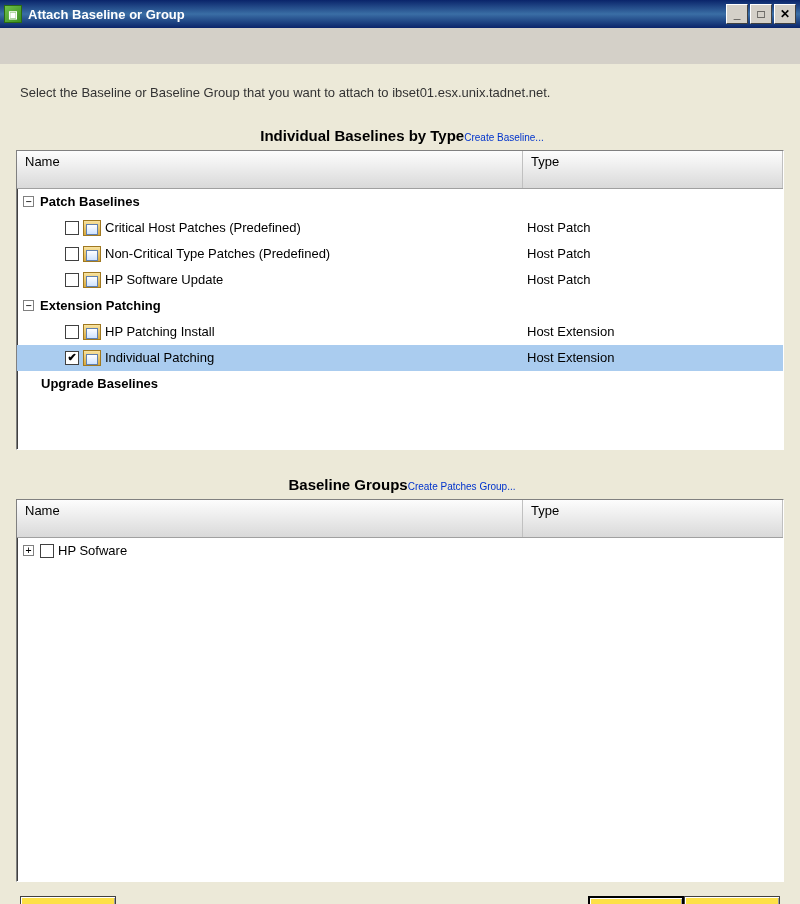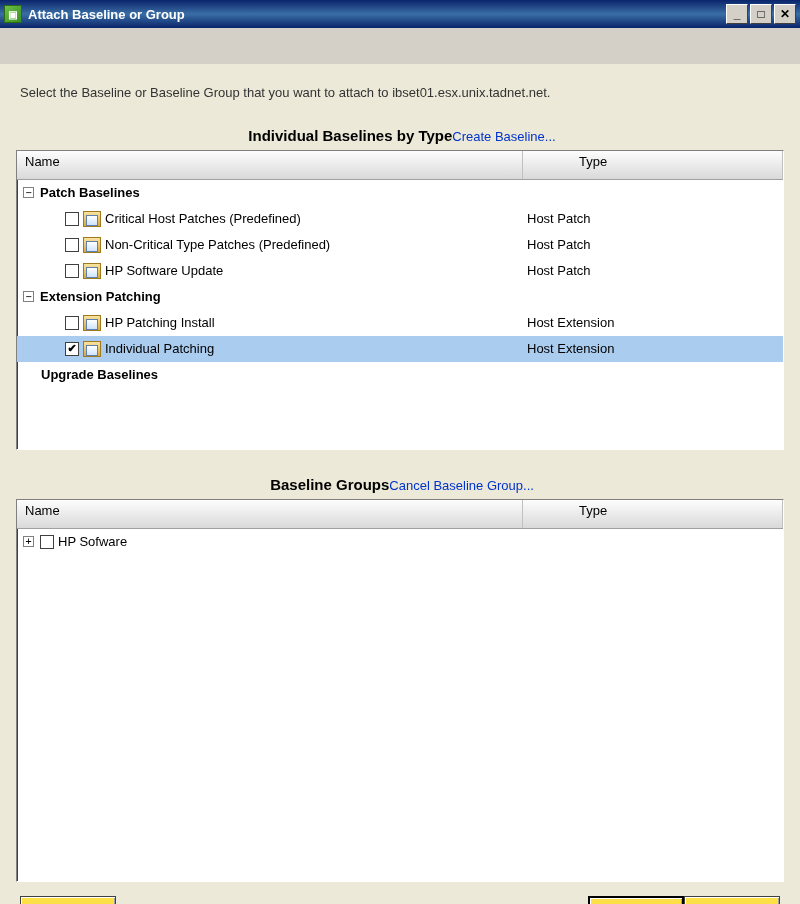--- a/index.html
+++ b/index.html
@@ -50,38 +50,37 @@
     display:flex;
     flex-direction:column;
     margin-top:36px;
   }
   .instruction { color:#333; margin: 10px 0 20px 4px; line-height:1.45; }
   .section-header {
     display:flex; justify-content:center; align-items:baseline;
     margin: 4px 0 6px 4px;
   }
   .section-title { font-weight:bold; font-size:15px; }
-  .link { color:#0033cc; cursor:pointer; font-size:13px; }
+  .link { color:#0033cc; cursor:pointer; font-size:10px; }
   .tree-panel {
     background:#fff;
     border:1px solid #808080;
     border-right-color:#fff;
     border-bottom-color:#fff;
     box-shadow: inset 1px 1px 0 #404040;
     overflow:hidden;
   }
   .tree-panel.baselines { height: 300px; }
   .tree-panel.groups { flex:1; min-height:260px; }
   .col-header {
     display:flex;
     background: linear-gradient(to bottom,#fdfdfd,#d9d9d9);
     border-bottom:1px solid #a0a0a0;
-    height:29px;
+    height:38px;
     font-size:13px;
-    gap:48px;
   }
   .col-header .col {
     padding:3px 8px;
     border-right:1px solid #c0c0c0;
   }
   .col-header .col.name { flex:0 0 506px; }
   .col-header .col.type { flex:1; }
   .tree-body { overflow-y:auto; }
   .row {
     display:flex;
@@ -252,21 +251,21 @@
         <div class="cell-type"></div>
       </div>
 
     </div>
   </div>
 
   <div class="spacer"></div>
 
   <div class="section-header">
     <span class="section-title">Baseline Groups</span>
-    <span class="link">Cancel Baseline Group...</span>
+    <span class="link">Create Patches Group...</span>
   </div>
 
   <div class="tree-panel groups">
     <div class="col-header">
       <div class="col name">Name</div>
       <div class="col type">Type</div>
     </div>
     <div class="tree-body">
       <div class="row">
         <div class="cell-name">

